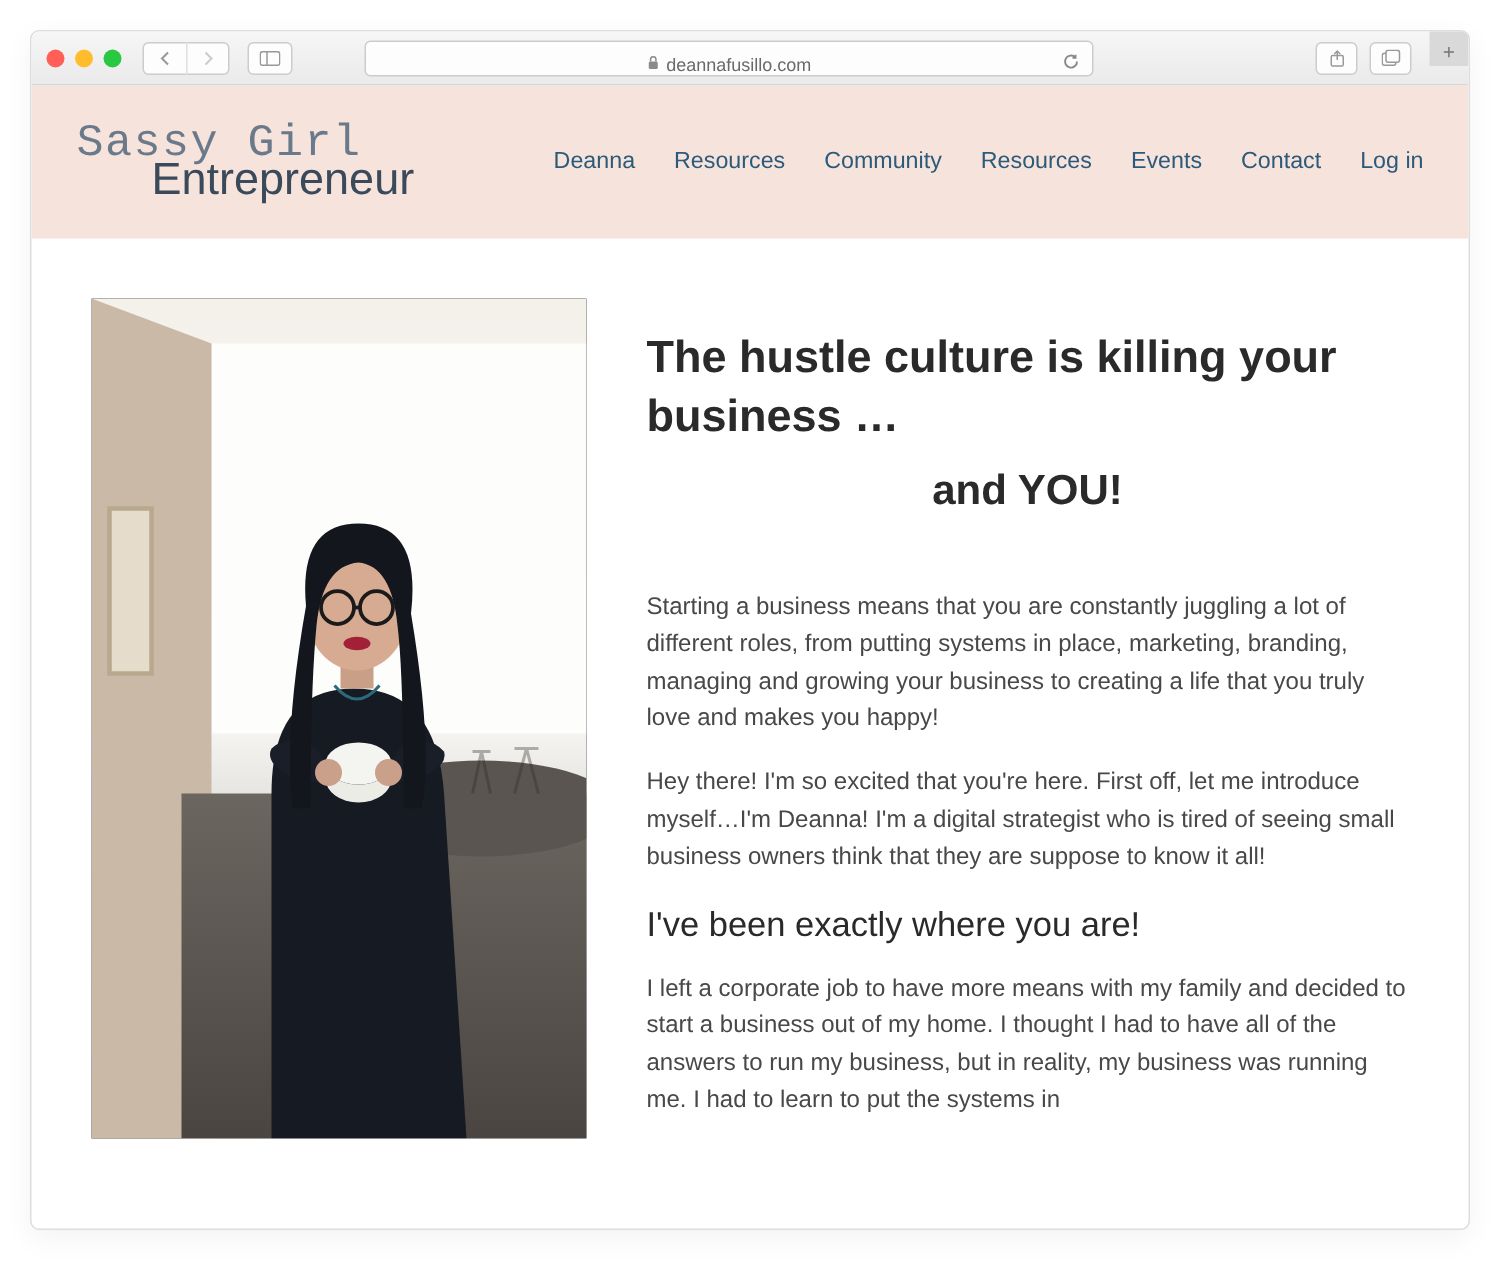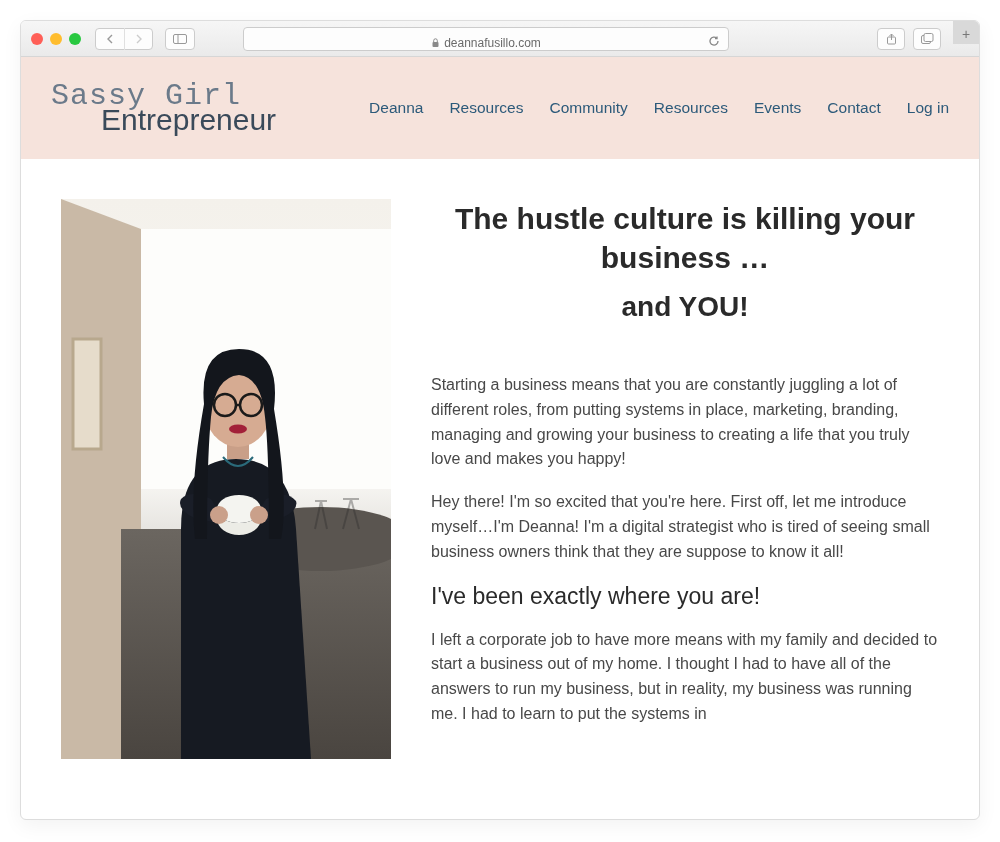--- a/index.html
+++ b/index.html
@@ -73,21 +73,21 @@
   .nav a{color:#2c5a7a;text-decoration:none;font-size:15.5px;cursor:pointer;}
 
   .content{
     flex:1;padding:40px 40px 0 40px;display:flex;gap:40px;overflow:hidden;
   }
   .photo{
     width:330px;flex:0 0 330px;background:#555;position:relative;overflow:hidden;height:560px;
   }
   .photo svg{width:100%;height:100%;display:block;}
   .text-col{flex:1;min-width:0;}
-  h1{font-size:30px;font-weight:700;color:#2a2a2a;text-align:center;line-height:1.3;margin-bottom:14px;}
+  h1{font-size:30px;font-weight:700;color:#2a2a2a;line-height:1.3;margin-bottom:14px;margin-top:20px;}
   h2.center{font-size:28px;font-weight:700;color:#2a2a2a;text-align:center;margin-bottom:50px;}
   p{font-size:16px;color:#484848;line-height:1.55;margin-bottom:18px;}
   h3{font-size:23px;font-weight:400;color:#2a2a2a;margin:12px 0 18px 0;}
 </style>
 </head>
 <body>
 
 <div class="browser-window">
 
   <div class="browser-toolbar">

